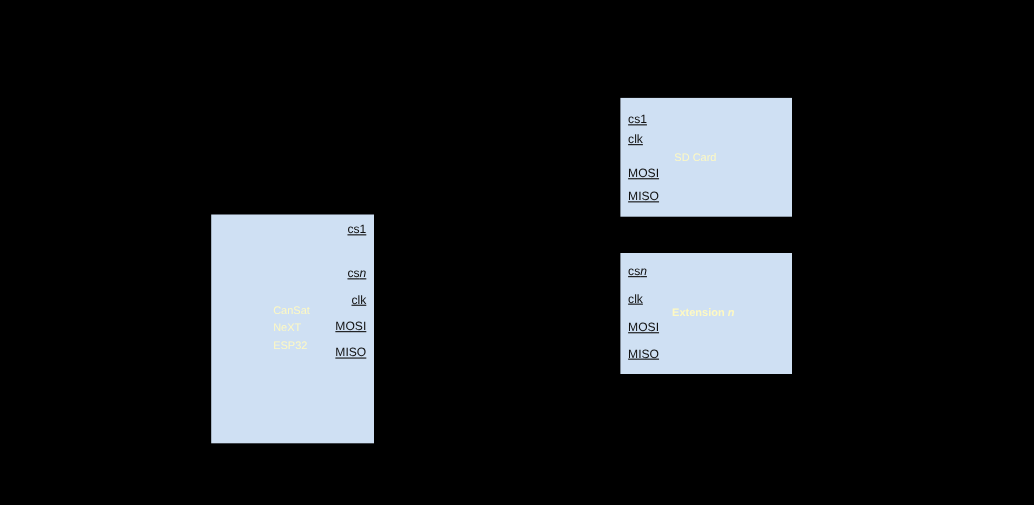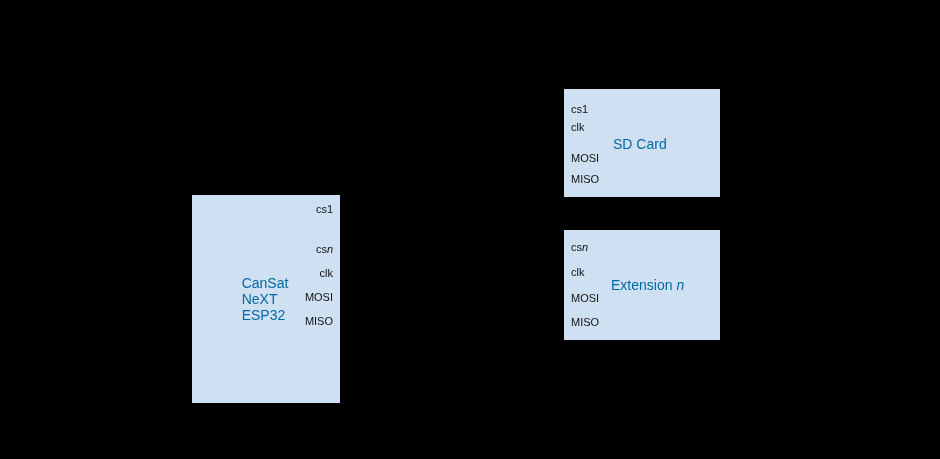--- a/index.html
+++ b/index.html
@@ -16,35 +16,36 @@
     overflow: hidden;
     font-family: "Liberation Sans", "DejaVu Sans", sans-serif;
   }
   .node {
     position: absolute;
     background: #cfe0f3;
     box-sizing: border-box;
   }
   .node-title {
     position: absolute;
-    color: #0369a1;
-    font-size: 14px;
+    color: #fef9c3;
+    font-size: 10px;
     line-height: 16px;
     white-space: nowrap;
   }
   .node-title.center-multi {
     text-align: left;
     transform: translateX(-50%);
   }
   .pin-label {
     position: absolute;
     color: #111111;
     font-size: 11px;
     line-height: 12px;
     white-space: nowrap;
+    text-decoration: underline;
   }
   .pin-label.right {
     text-align: right;
     transform: translateX(-100%);
   }
   .pin-label.left {
     text-align: left;
   }
   .ital {
     font-style: italic;
@@ -103,21 +104,21 @@
   <div class="pin-label left" style="left:571px; top:152px;">
     <span>MOSI</span><span class="ital"></span>
   </div>
 
   <div class="pin-label left" style="left:571px; top:173px;">
     <span>MISO</span><span class="ital"></span>
   </div>
 
   <div class="node" style="left:564px; top:230px; width:156px; height:110px;"></div>
 
-  <div class="node-title" style="left:611px; top:277px;">
+  <div class="node-title" style="left:611px; top:277px;font-weight:bold;">
     <span>Extension </span><span class="ital">n</span>
   </div>
 
   <div class="pin-label left" style="left:571px; top:241px;">
     <span>cs</span><span class="ital">n</span>
   </div>
 
   <div class="pin-label left" style="left:571px; top:266px;">
     <span>clk</span><span class="ital"></span>
   </div>

